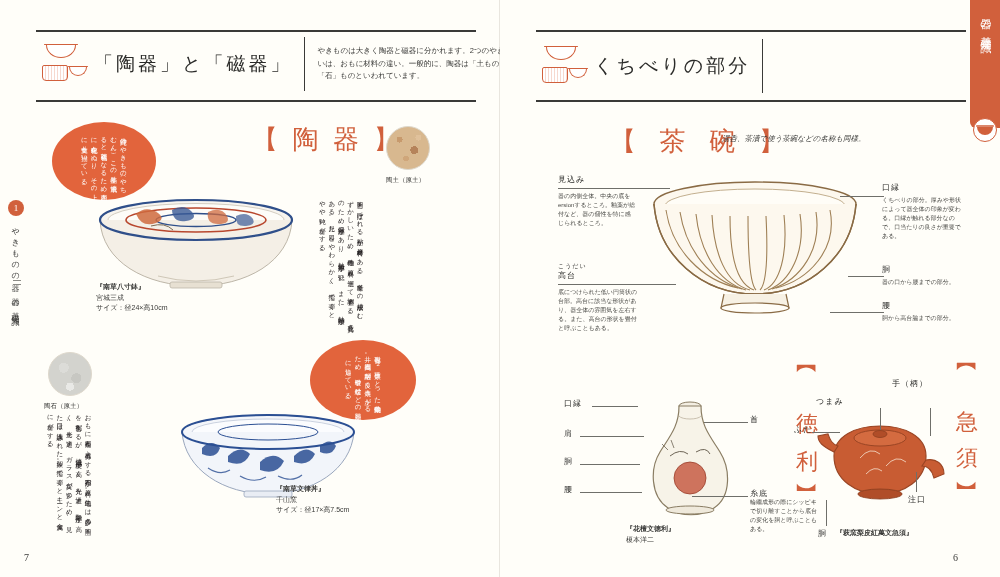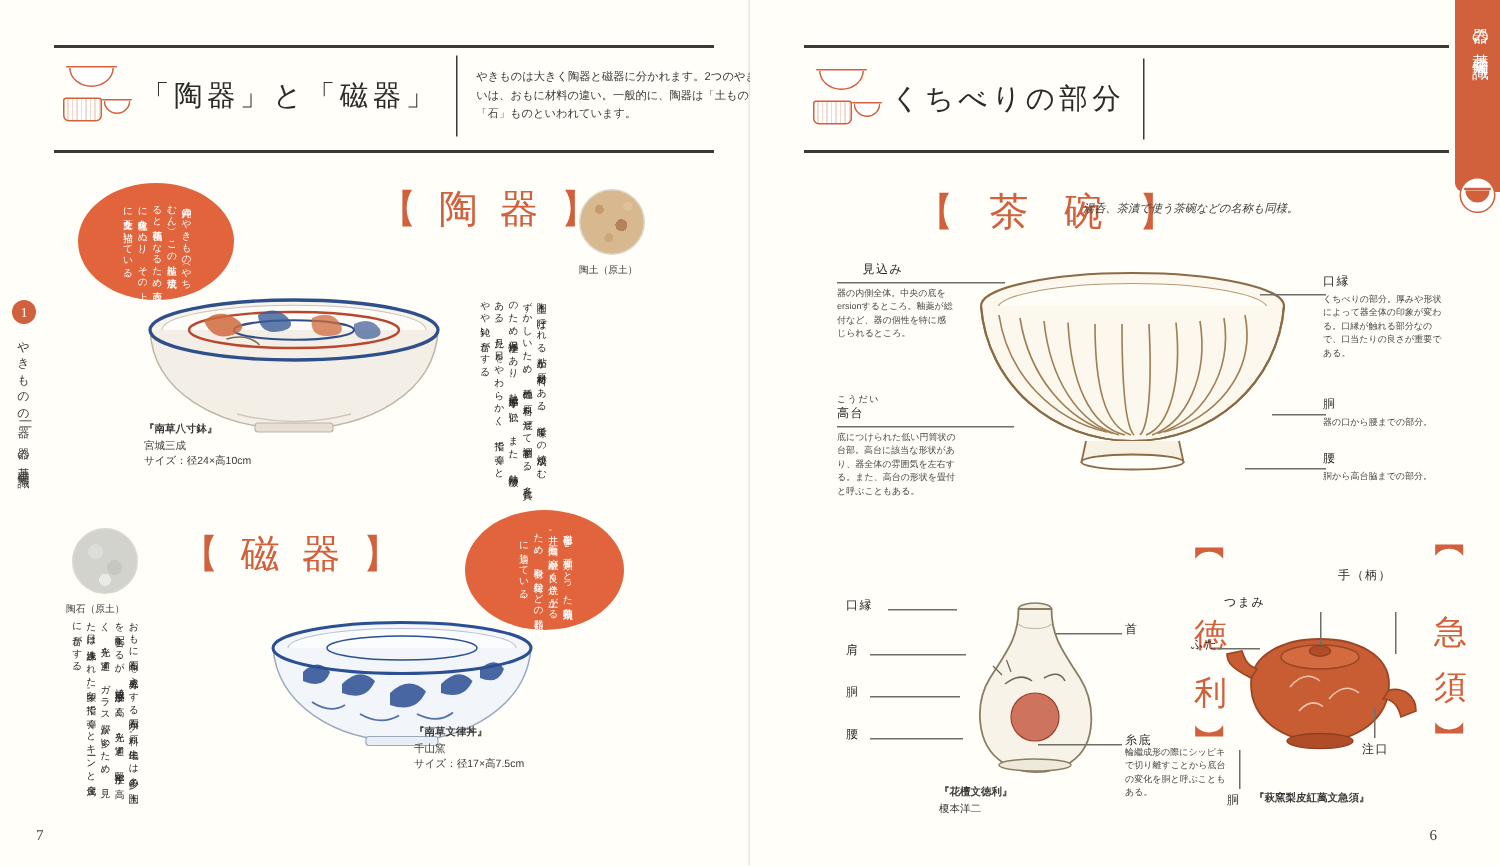--- a/index.html
+++ b/index.html
@@ -200,21 +200,20 @@
         <rect x="74" y="86" width="52" height="6" rx="2" fill="#e7e0d2" stroke="#bdb6a8" stroke-width="0.8"></rect>
       </svg>
     </div>
 
     <div class="cap" style="position:absolute;left:96px;top:282px;width:170px;">
       <div class="t">『南草八寸鉢』</div>
       <div>宮城三成</div>
       <div>サイズ：径24×高10cm</div>
     </div>
 
-    <div class="bracket-title" style="position:absolute;left:120px;top:352px;">【 磁 器 】</div>
 
     <div class="swatch stone" style="left:48px;top:352px;"></div>
     <div class="swatch-cap" style="left:44px;top:402px;">陶石（原土）</div>
 
     <div class="bubble" style="left:310px;top:340px;width:106px;height:80px;">
       <div class="vtext">磁器を2種類まとった釉薬焼の井。陶石は溶融が良く焼き上がるため、取付や絵付などの器類に適している。</div>
     </div>
 
     <div style="position:absolute;left:46px;top:410px;height:118px;">
       <div class="vtext tiny" style="height:118px;">おもに陶石を主成分とする陶石が原料。生地には多少の陶土を配合するが、焼成温度が高く、光を通す。堅牢性が高く、光を通す。ガラス質が多いため、見た目は洗練された印象。指で弾くとキーンと金属に音がする。</div>
@@ -300,21 +299,21 @@
           <path d="M150 34 C156 72, 140 102, 118 110"></path>
           <path d="M166 32 C172 70, 150 100, 122 109"></path>
           <path d="M180 30 C188 70, 158 100, 126 108"></path>
         </g>
         <path d="M4 24 C8 76, 52 114, 105 114 C158 114, 202 76, 206 24" fill="none" stroke="#8a6b45" stroke-width="1.4"></path>
         <path d="M74 114 l-3 14 h68 l-3 -14" fill="#f7f1e4" stroke="#8a6b45" stroke-width="1.2"></path>
         <ellipse cx="105" cy="128" rx="34" ry="5" fill="#fffdf7" stroke="#8a6b45" stroke-width="1.2"></ellipse>
       </svg>
     </div>
 
-    <div class="lbl" style="left:58px;top:174px;margin-left:17px;">見込み</div>
+    <div class="lbl" style="left:58px;top:174px;">見込み</div>
     <div class="ln" style="left:58px;top:188px;width:112px;"></div>
     <div class="note" style="position:absolute;left:58px;top:192px;width:78px;">器の内側全体。中央の底をersionするところ。釉薬が総付など、器の個性を特に感じられるところ。</div>
 
     <div class="lbl xtiny" style="left:58px;top:262px;font-size:6px;">こうだい</div>
     <div class="lbl" style="left:58px;top:270px;font-family:Liberation Serif, serif;">高台</div>
     <div class="ln" style="left:58px;top:284px;width:118px;"></div>
     <div class="note" style="position:absolute;left:58px;top:288px;width:80px;">底につけられた低い円筒状の台部。高台に該当な形状があり、器全体の雰囲気を左右する。また、高台の形状を畳付と呼ぶこともある。</div>
 
     <div class="lbl" style="left:382px;top:182px;">口縁</div>
     <div class="ln" style="left:340px;top:196px;width:44px;"></div>

